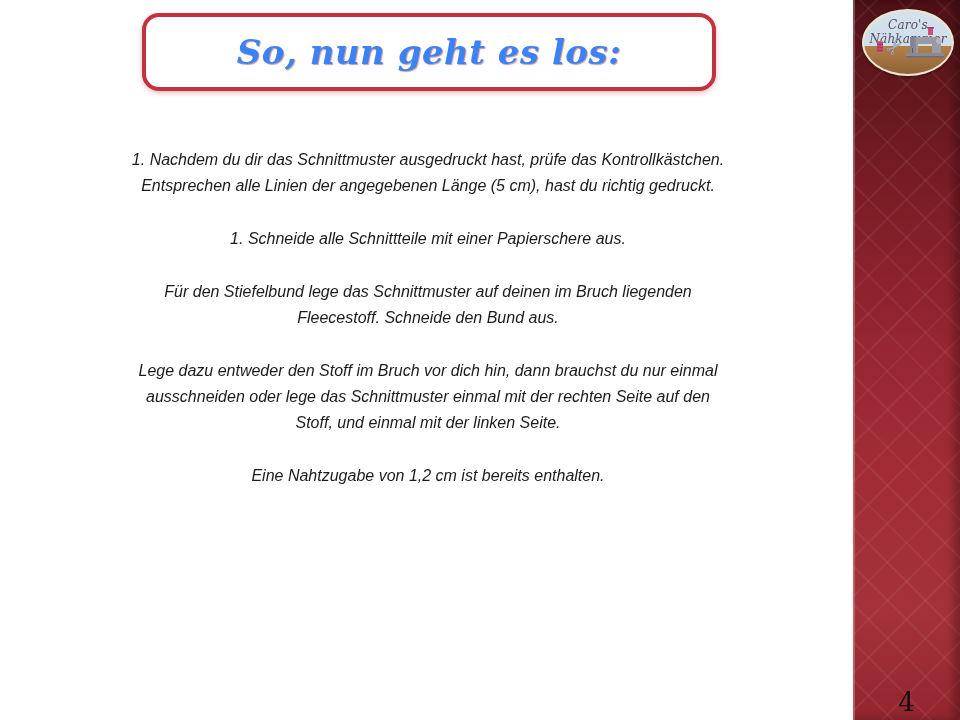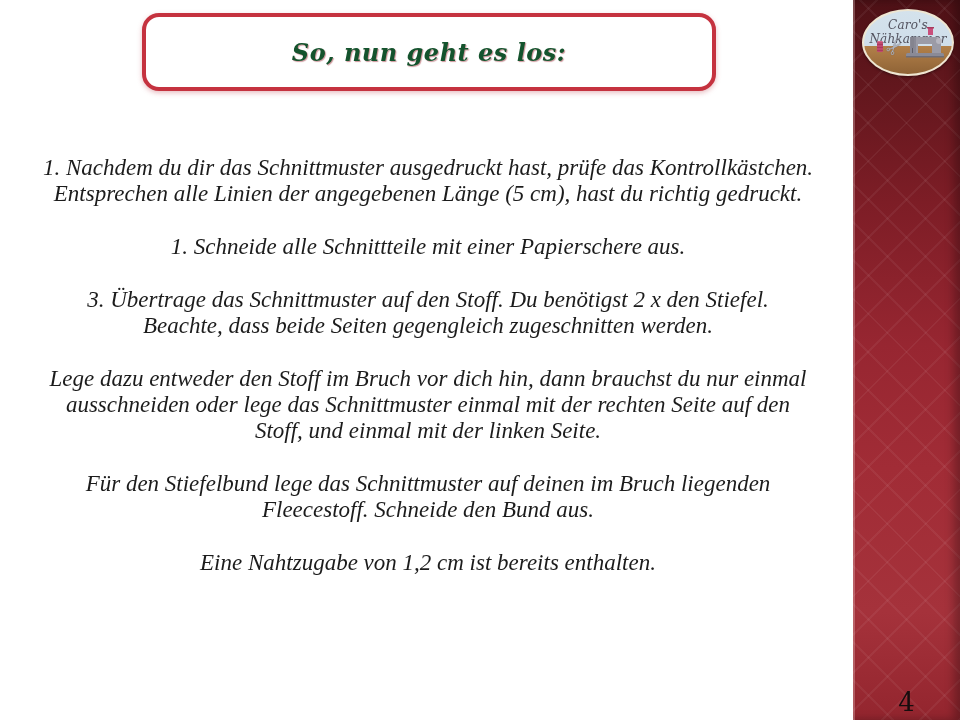--- a/index.html
+++ b/index.html
@@ -29,39 +29,39 @@
     box-shadow: 0 2px 5px rgba(190, 70, 80, 0.35), 0 0 0 1px rgba(255,255,255,0.6) inset;
     display: flex;
     align-items: center;
     justify-content: center;
   }
   .title-box h1 {
     margin: 0;
     font-family: "DejaVu Serif", serif;
     font-style: italic;
     font-weight: bold;
-    font-size: 24px;
+    font-size: 34px;
     letter-spacing: 0.5px;
-    color: #14532d;
+    color: #3b82f6;
     text-shadow: 1px 1px 1px rgba(145, 20, 32, 0.45);
   }
 
   
   .content {
     position: absolute;
     top: 139px;
     left: 15px;
     width: 826px;
     text-align: center;
   }
   .content p {
-    margin: 16px 0 27px 0;
-    font-family: Liberation Serif, serif;
+    margin: 8px 0 27px 0;
+    font-family: Liberation Sans, sans-serif;
     font-style: italic;
-    font-size: 23px;
+    font-size: 16px;
     line-height: 26px;
     color: #1c1c1c;
     white-space: pre-line;
   }
 
   
   .sidebar {
     position: absolute;
     top: 0;
     right: 0;
@@ -151,27 +151,25 @@
 <div class="slide">
 
   <div class="title-box">
     <h1>So, nun geht es los:</h1>
   </div>
 
   <div class="content">
     <p>1. Nachdem du dir das Schnittmuster ausgedruckt hast, prüfe das Kontrollkästchen.
 Entsprechen alle Linien der angegebenen Länge (5 cm), hast du richtig gedruckt.</p>
     <p>1. Schneide alle Schnittteile mit einer Papierschere aus.</p>
-    <p>3. Übertrage das Schnittmuster auf den Stoff. Du benötigst 2 x den Stiefel.
-Beachte, dass beide Seiten gegengleich zugeschnitten werden.</p>
+    <p>Für den Stiefelbund lege das Schnittmuster auf deinen im Bruch liegenden
+Fleecestoff. Schneide den Bund aus.</p>
     <p>Lege dazu entweder den Stoff im Bruch vor dich hin, dann brauchst du nur einmal
 ausschneiden oder lege das Schnittmuster einmal mit der rechten Seite auf den
 Stoff, und einmal mit der linken Seite.</p>
-    <p>Für den Stiefelbund lege das Schnittmuster auf deinen im Bruch liegenden
-Fleecestoff. Schneide den Bund aus.</p>
     <p>Eine Nahtzugabe von 1,2 cm ist bereits enthalten.</p>
   </div>
 
   <aside class="sidebar">
 
     <div class="logo">
       <span class="logo-text">Caro's Nähkammer</span>
       <span class="scissors-icon">✂</span>
       <span class="spool-icon"></span>
       <span class="machine-icon">

